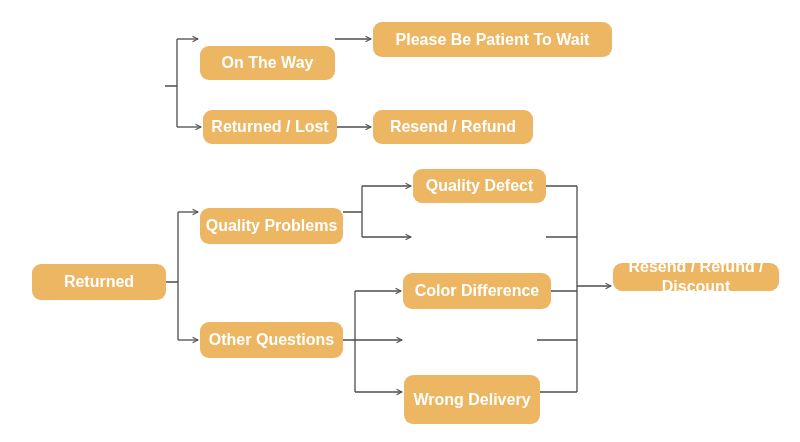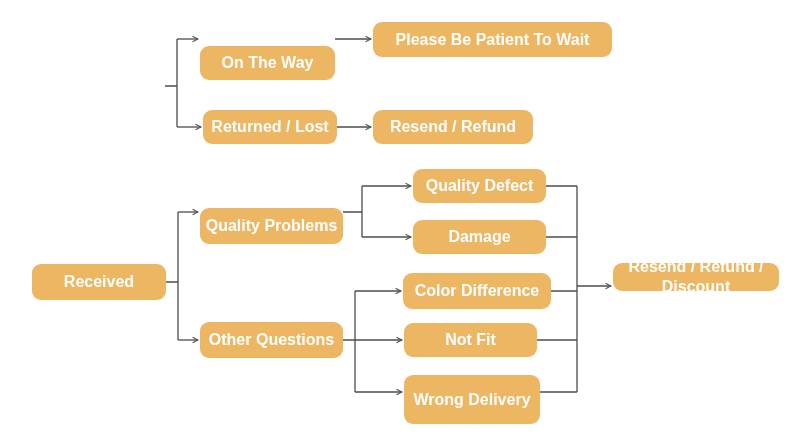--- a/index.html
+++ b/index.html
@@ -86,23 +86,21 @@
     <path class="edge arrow" d="M355 392 H402"></path>
 
     <path class="edge" d="M546 186 H577 M546 237 H577 M551 291 H577 M537 340 H577 M540 392 H577 M577 186 V392"></path>
     <path class="edge arrow" d="M577 286 H611"></path>
   </svg>
 
   <div class="node" id="n1">On The Way</div>
   <div class="node" id="n2">Please Be Patient To Wait</div>
   <div class="node" id="n3">Returned / Lost</div>
   <div class="node" id="n4">Resend / Refund</div>
-  <div class="node" id="n5">Received</div>
+  <div class="node" id="n5">Returned</div>
   <div class="node" id="n6">Quality Problems</div>
   <div class="node" id="n7">Other Questions</div>
   <div class="node" id="n8">Quality Defect</div>
-  <div class="node" id="n9">Damage</div>
   <div class="node" id="n10">Color Difference</div>
-  <div class="node" id="n11">Not Fit</div>
   <div class="node" id="n12">Wrong Delivery</div>
   <div class="node" id="n13">Resend / Refund / Discount</div>
 
 </div>
 
 </body></html>

